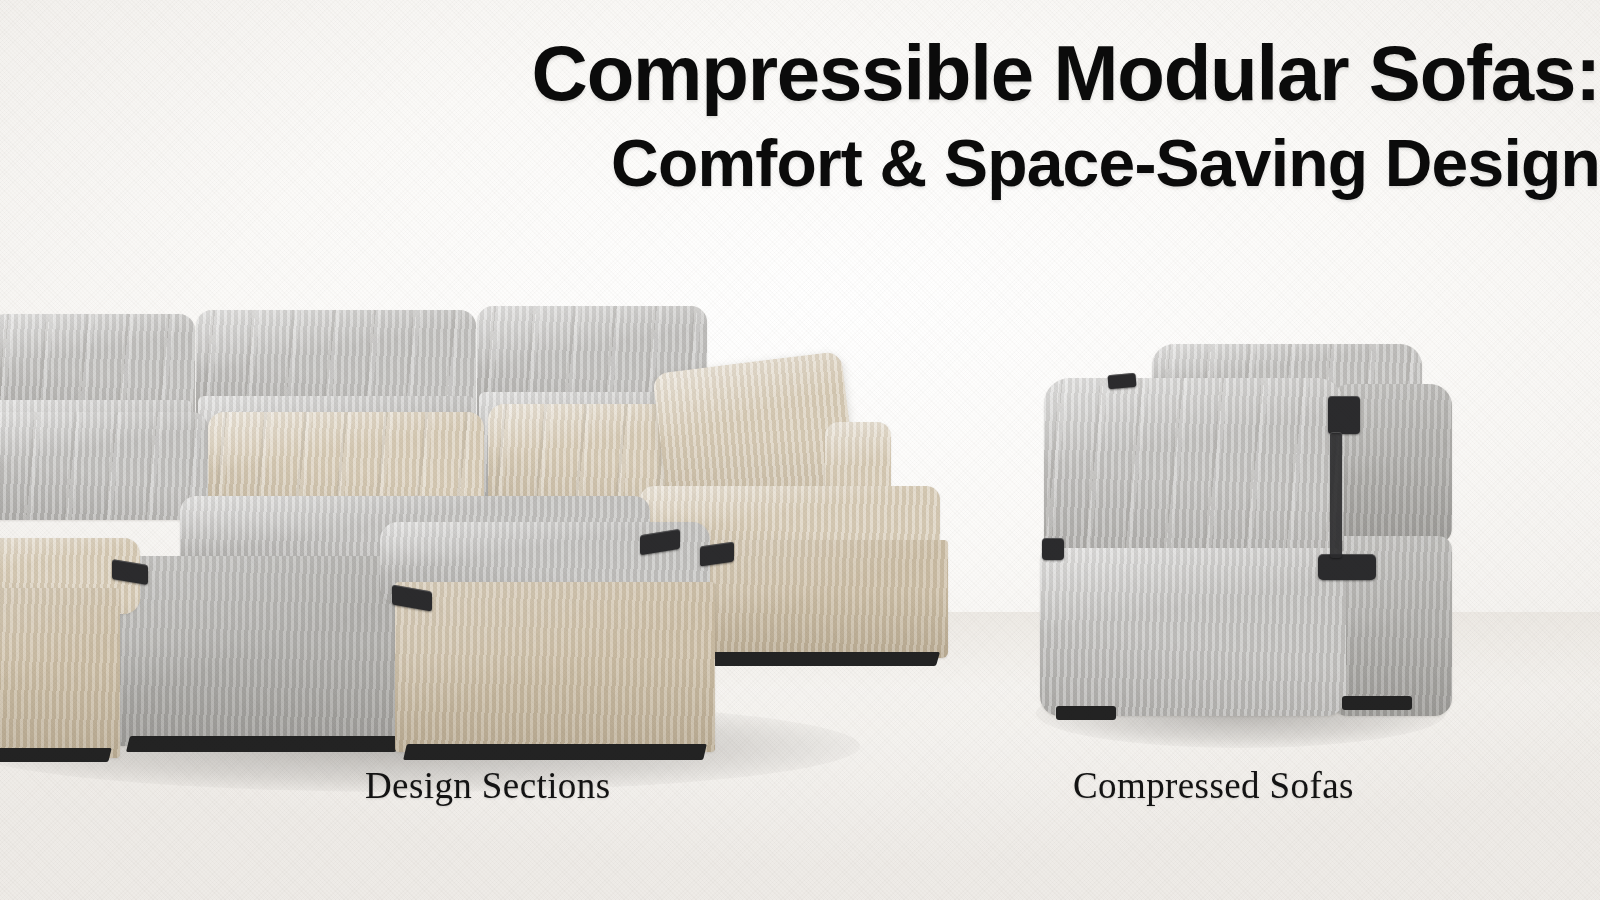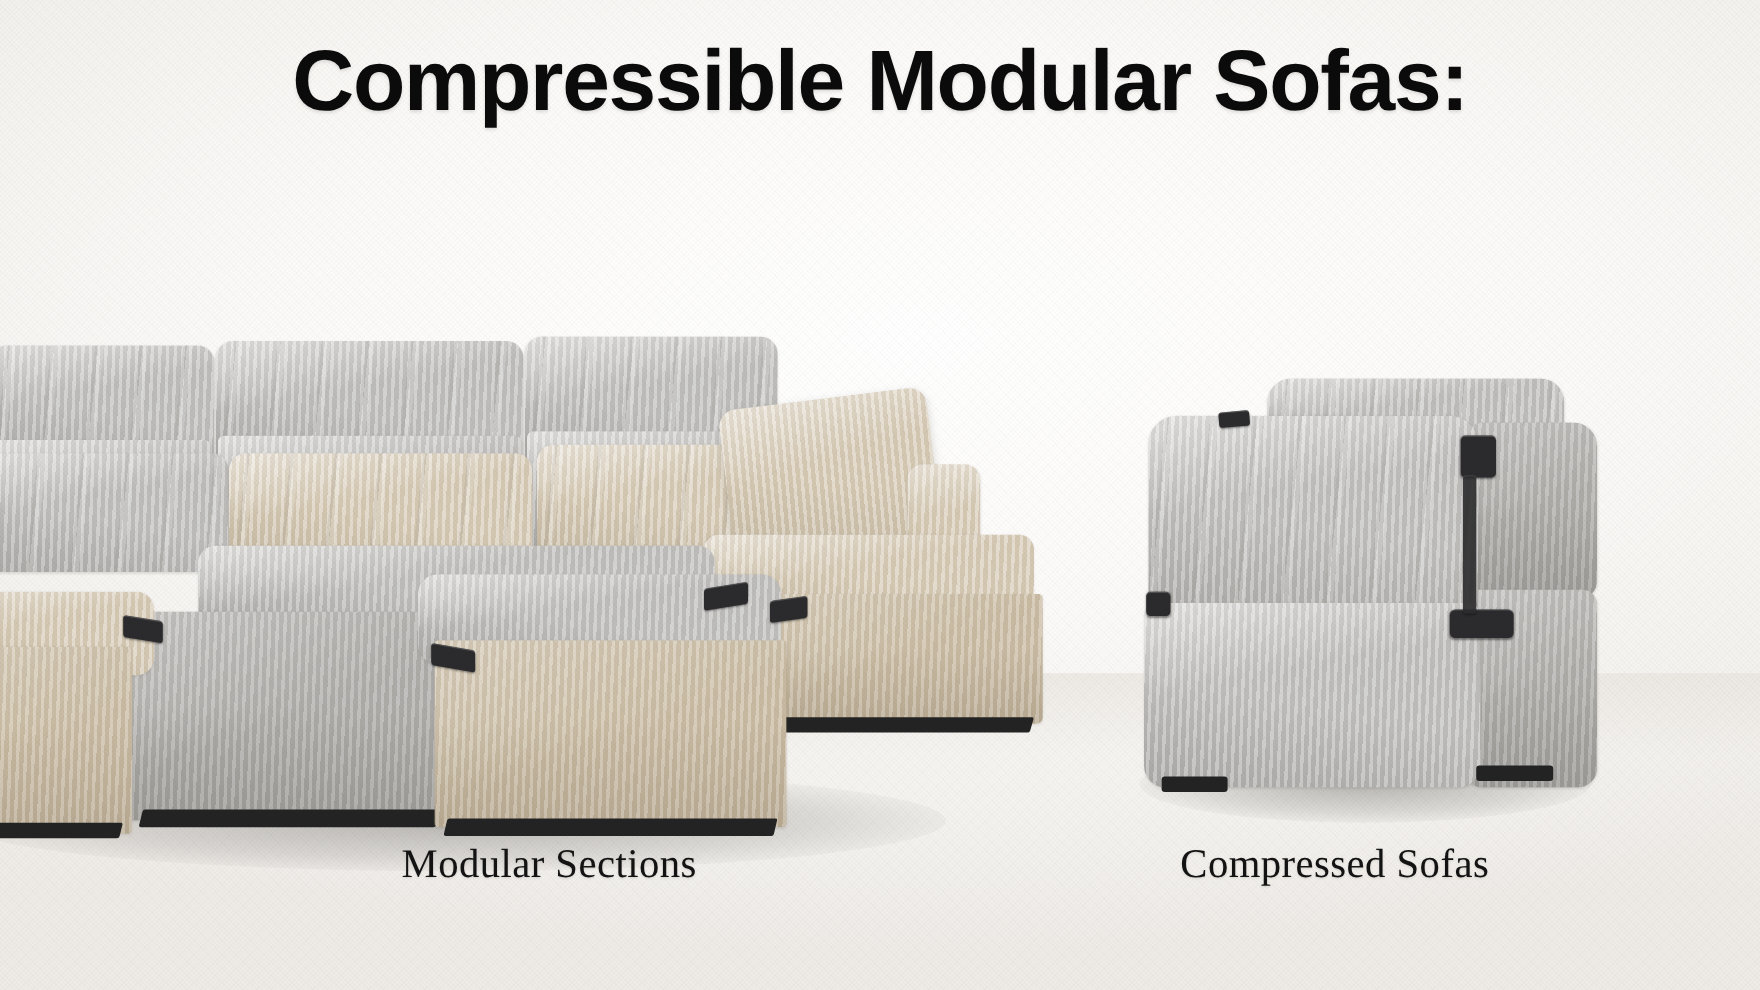--- a/index.html
+++ b/index.html
@@ -23,21 +23,21 @@
       repeating-linear-gradient(-45deg, rgba(160,155,148,.035) 0 1px, rgba(255,255,255,0) 1px 3px);
     mix-blend-mode:multiply;
   }
   .floorline{
     position:absolute;left:0;right:0;top:612px;height:290px;
     background:linear-gradient(180deg, rgba(233,229,223,.75) 0%, rgba(244,242,238,.35) 26%, rgba(250,249,246,0) 70%);
     pointer-events:none;
   }
 
   
-  .titlewrap{position:absolute;left:0;right:0;top:34px;text-align:center;z-index:8;}
+  .titlewrap{position:absolute;left:0;right:0;top:34px;text-align:right;z-index:8;}
   .title{
     font-family:"Liberation Sans", sans-serif;
     font-weight:700;font-size:78px;line-height:1.0;
     letter-spacing:-1.2px;color:#0b0b0b;margin:0;
     text-shadow:0 2px 3px rgba(90,88,84,.18);
   }
   .subtitle{
     font-family:"Liberation Sans", sans-serif;
     font-weight:700;font-size:66px;line-height:1.0;
     letter-spacing:-0.8px;color:#0b0b0b;margin:18px 0 0 0;
@@ -181,18 +181,19 @@
     <div class="clip" style="left:298px;top:56px;width:32px;height:38px;border-radius:4px;"></div>
     <div class="clip" style="left:12px;top:198px;width:22px;height:22px;border-radius:4px;"></div>
     <div class="clip" style="left:288px;top:214px;width:58px;height:26px;border-radius:5px;"></div>
     <div class="clip" style="left:300px;top:92px;width:12px;height:126px;border-radius:3px;opacity:.9;"></div>
   </div>
 
   <div class="grain"></div>
 
   <div class="titlewrap">
     <h1 class="title">Compressible Modular Sofas:</h1>
+    <h2 class="subtitle">Comfort &amp; Space-Saving Design</h2>
   </div>
 
-  <div class="caption cap-left">Modular Sections</div>
+  <div class="caption cap-left">Design Sections</div>
   <div class="caption cap-right">Compressed Sofas</div>
 
 </div>
 
 </body></html>

